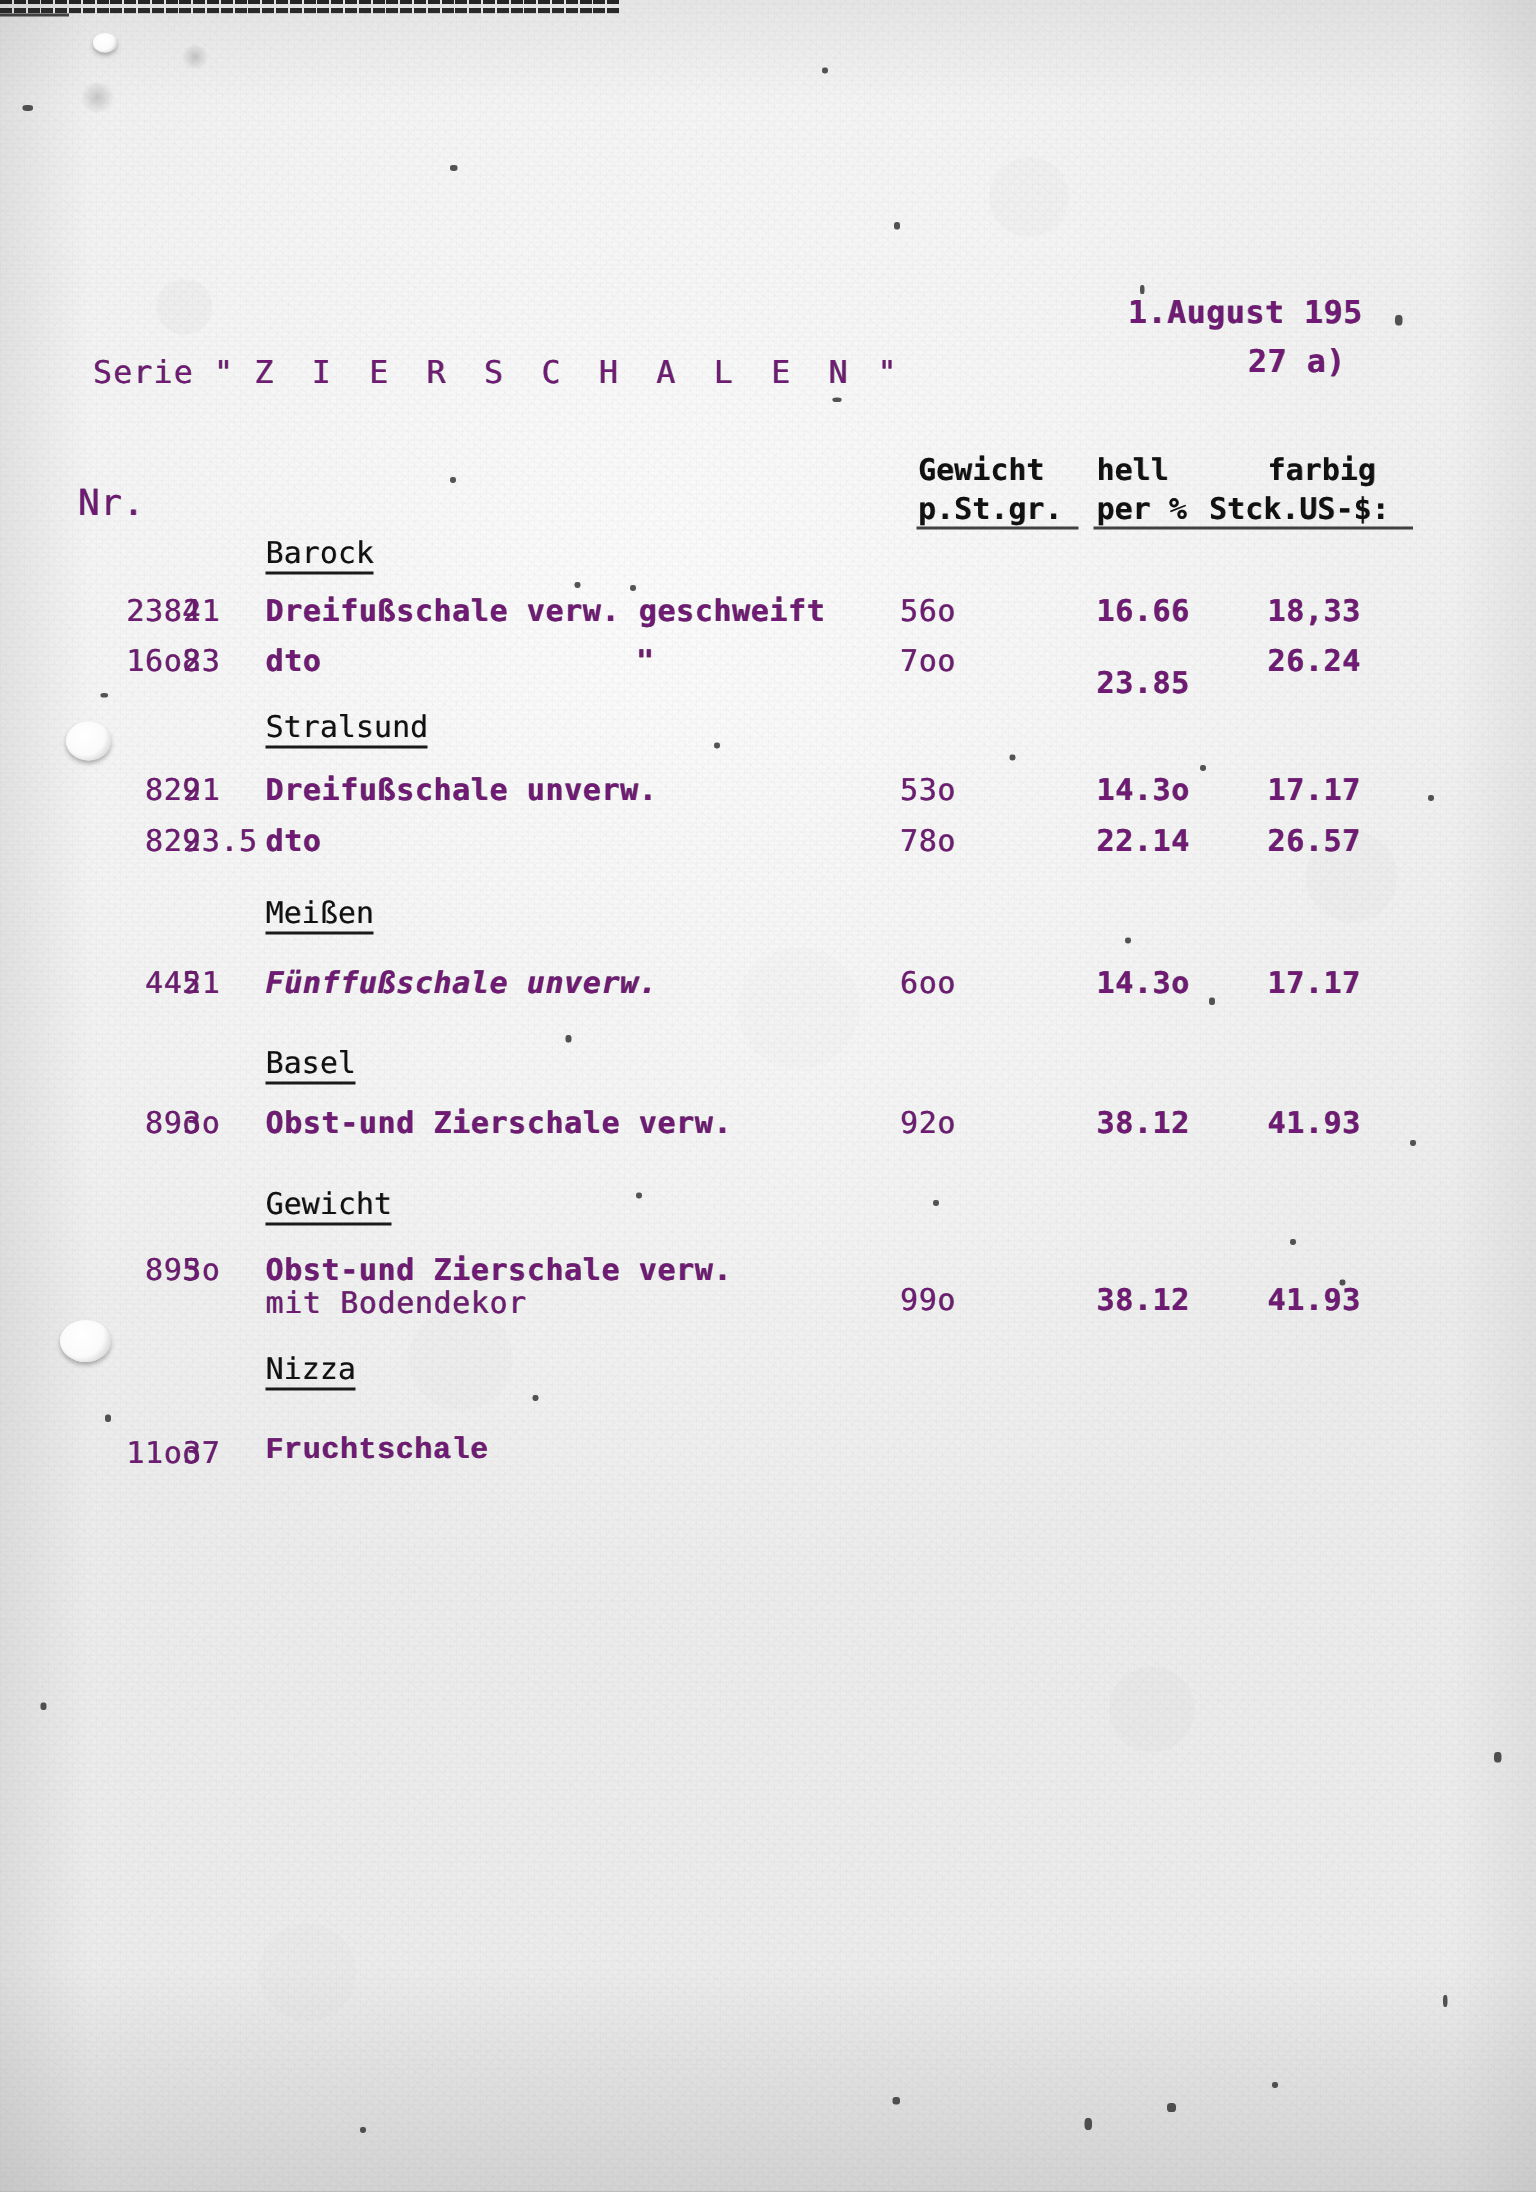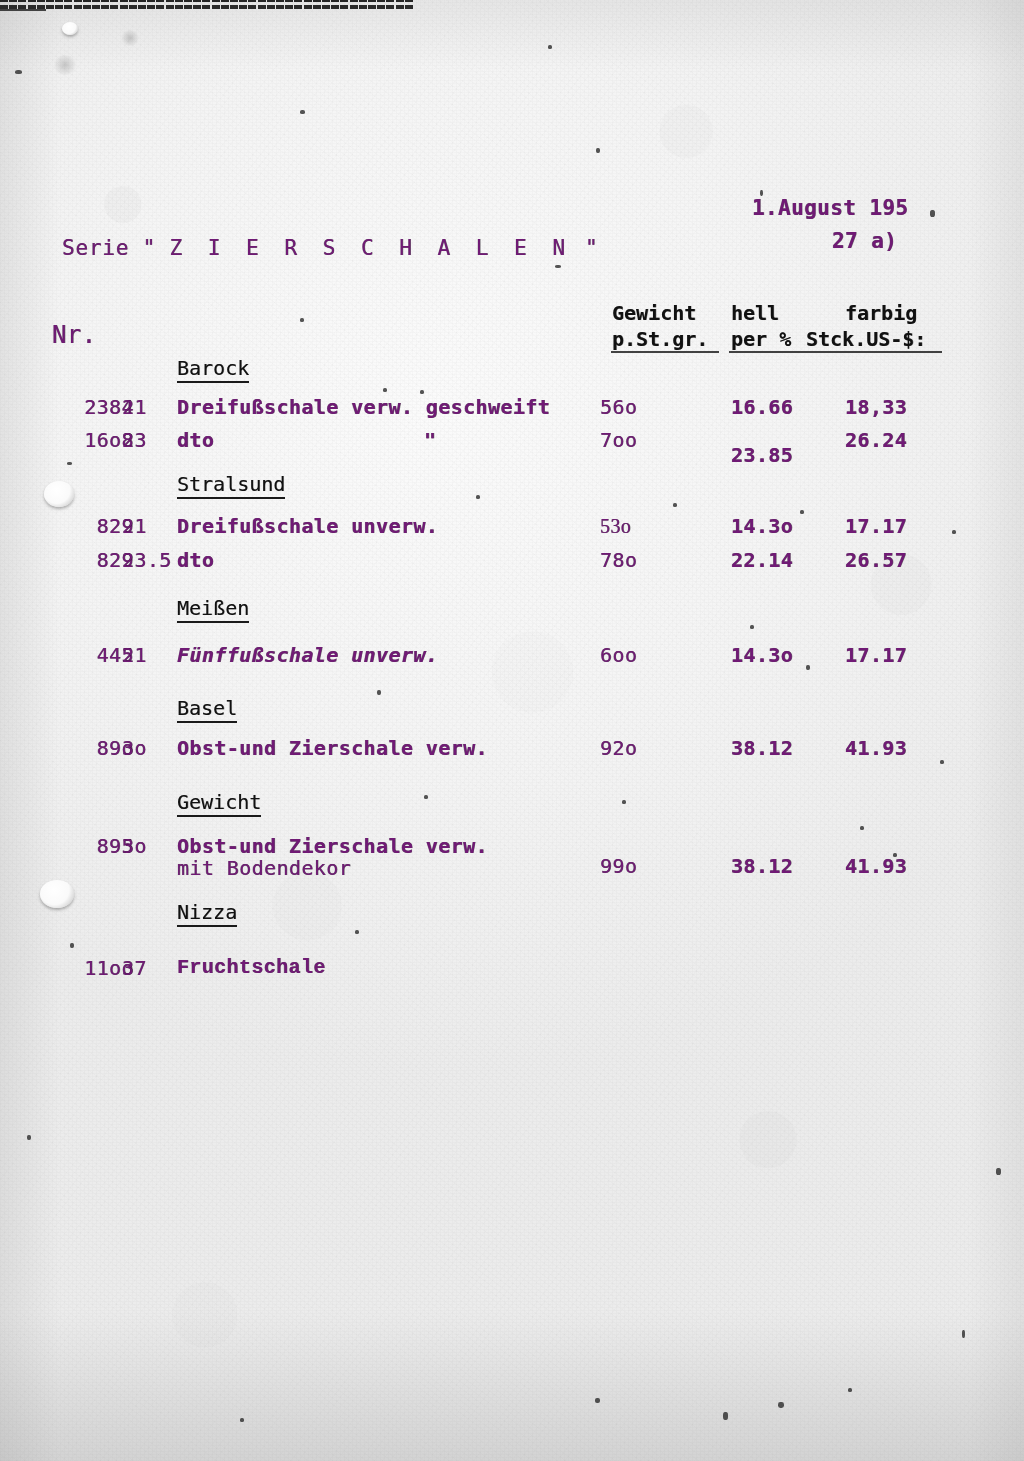--- a/index.html
+++ b/index.html
@@ -224,21 +224,21 @@
       <div class="typed row-size" style="top: 430px;">23</div>
       <div class="typed row-desc bold" style="top: 430px;">dto</div>
       <div class="typed ditto bold" style="top: 430px;">"</div>
       <div class="typed c-weight" style="top: 430px;">7oo</div>
       <div class="typed c-hell bold" style="top: 430px; margin-top: 15px;">23.85</div>
       <div class="typed c-farbig bold" style="top: 430px;">26.24</div>
       <div class="section-head" style="top: 474px;"><span class="u">Stralsund</span></div>
       <div class="typed row-no" style="top: 516px;">829</div>
       <div class="typed row-size" style="top: 516px;">21</div>
       <div class="typed row-desc bold" style="top: 516px;">Dreifußschale unverw.</div>
-      <div class="typed c-weight" style="top: 516px; font-family: Liberation Serif, serif;">53o</div>
+      <div class="typed c-weight" style="top: 516px;">53o</div>
       <div class="typed c-hell bold" style="top: 516px;">14.3o</div>
       <div class="typed c-farbig bold" style="top: 516px;">17.17</div>
       <div class="typed row-no" style="top: 550px;">829</div>
       <div class="typed row-size" style="top: 550px;">23.5</div>
       <div class="typed row-desc bold" style="top: 550px;">dto</div>
       <div class="typed c-weight" style="top: 550px;">78o</div>
       <div class="typed c-hell bold" style="top: 550px;">22.14</div>
       <div class="typed c-farbig bold" style="top: 550px;">26.57</div>
       <div class="section-head" style="top: 598px;"><span class="u">Meißen</span></div>
       <div class="typed row-no" style="top: 645px;">445</div>

